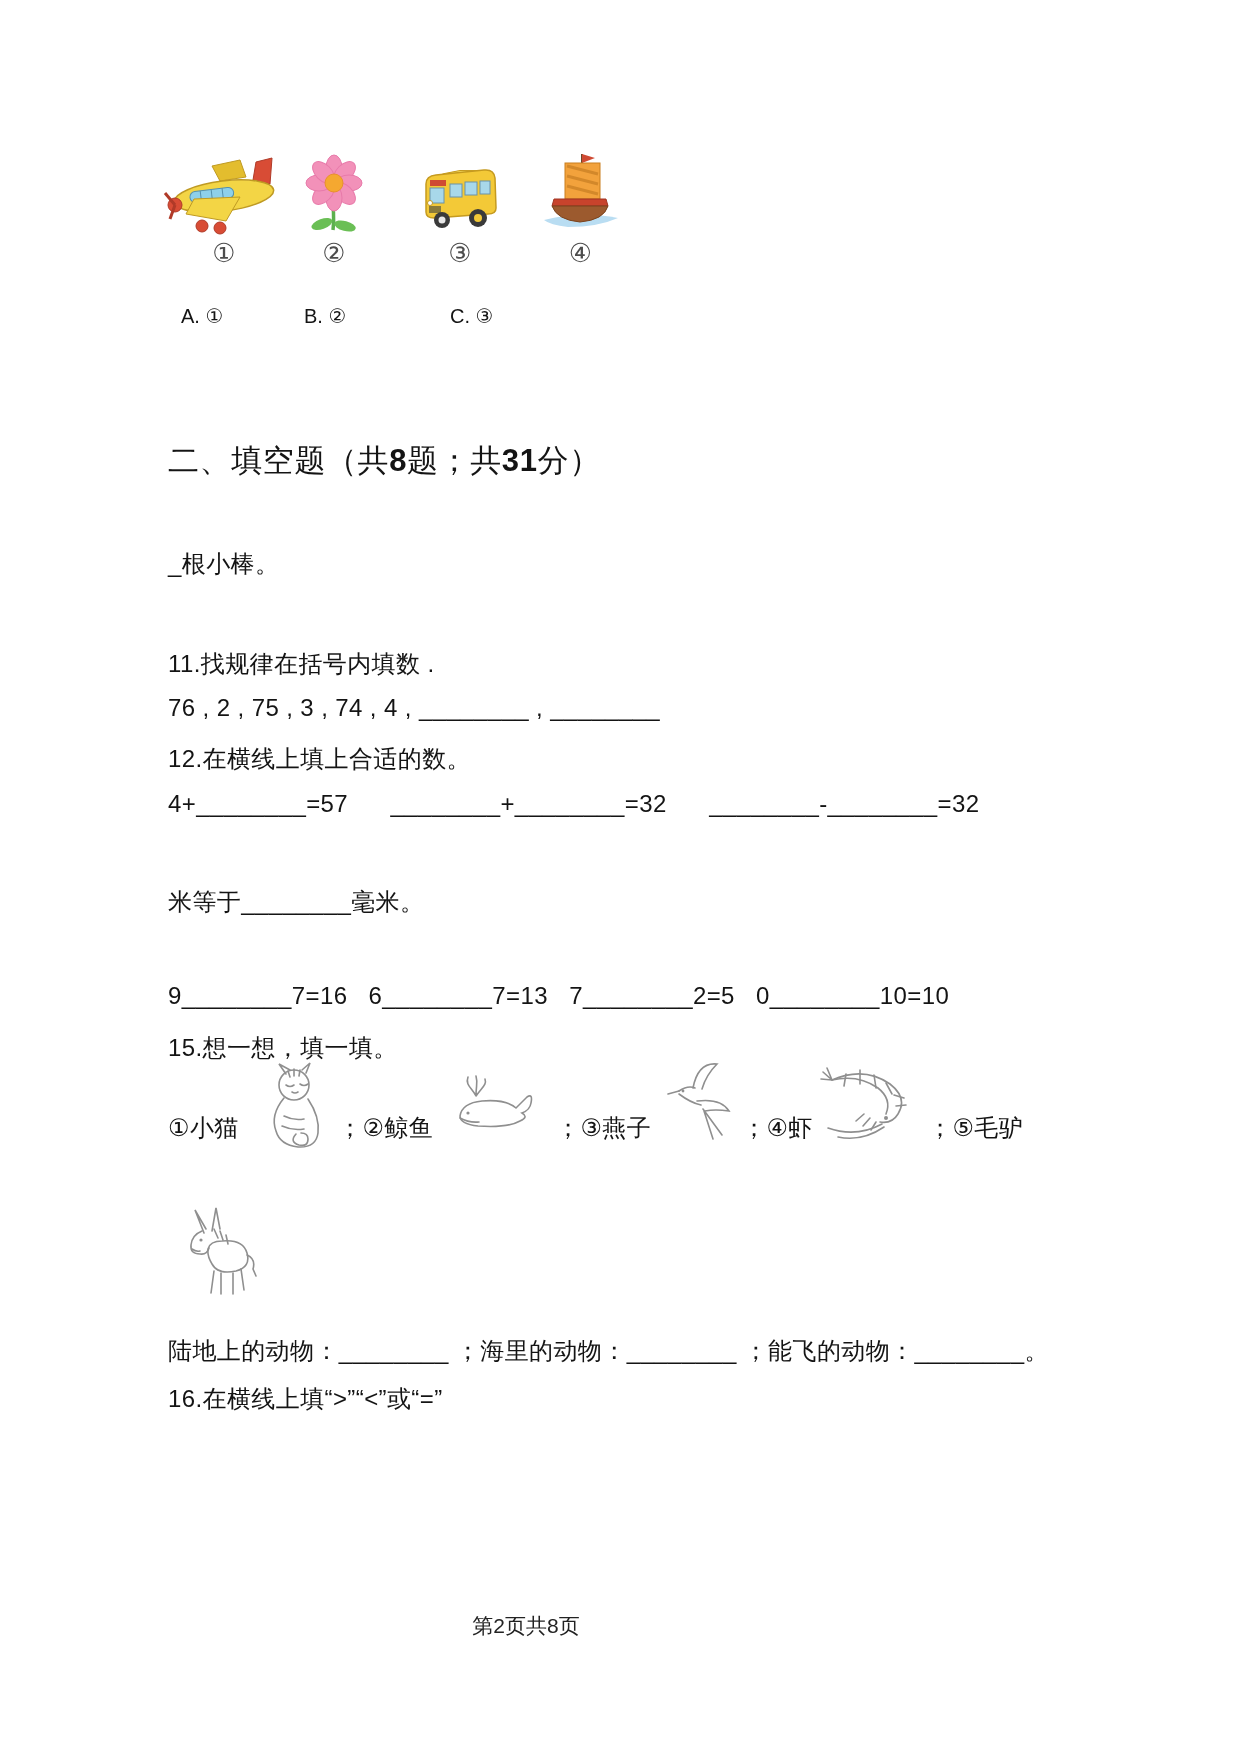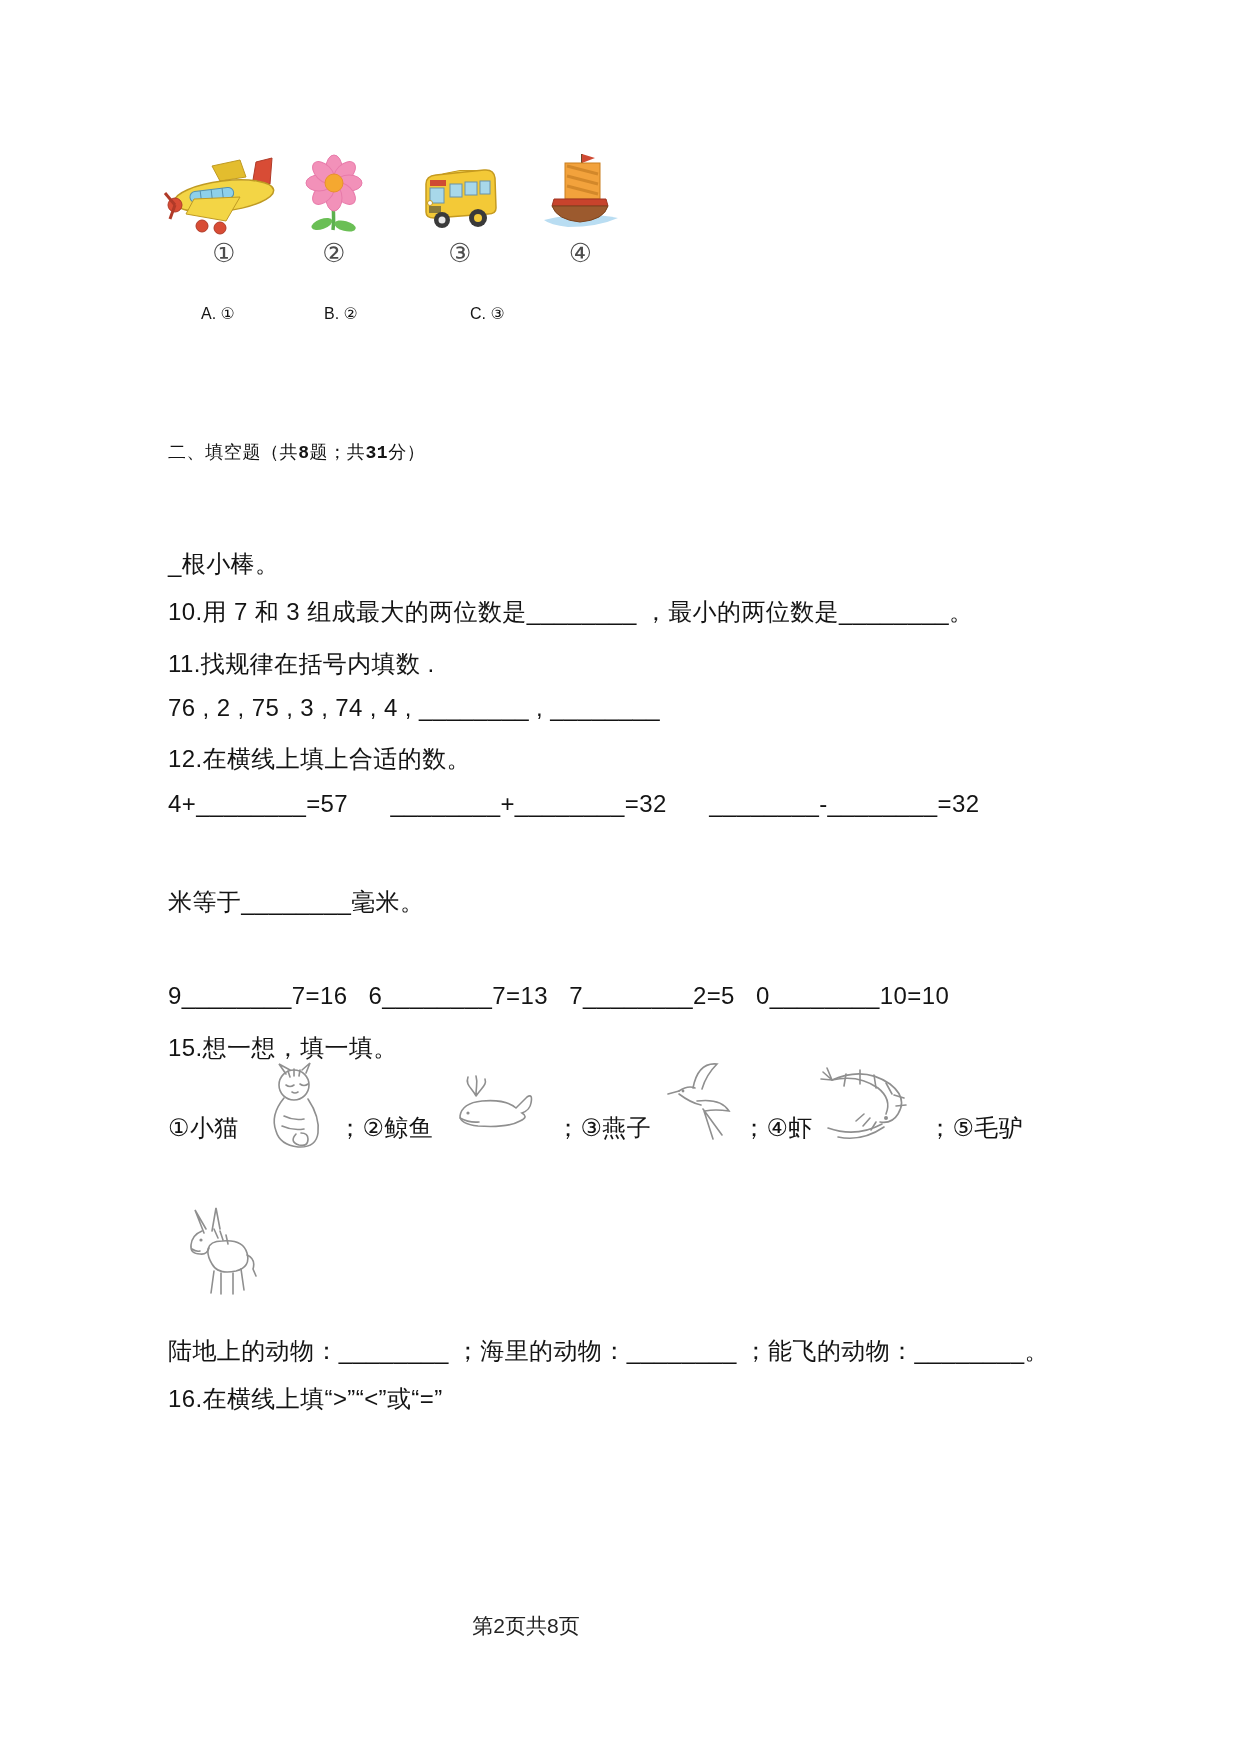--- a/index.html
+++ b/index.html
@@ -1,23 +1,23 @@
 <!DOCTYPE html>
 <html><head>
 <meta charset="utf-8">
 <style>
   html,body{margin:0;padding:0;background:#fff;}
   .page{position:relative;width:1240px;height:1754px;background:#ffffff;overflow:hidden;
         font-family:"Liberation Sans","DejaVu Sans",sans-serif;color:#141414;}
   .abs{position:absolute;}
   .line{font-size:24px;white-space:pre;letter-spacing:.4px;}
-  .header{font-size:18px;white-space:pre;letter-spacing:.6px;font-family:Liberation Mono, monospace;}
+  .header{font-size:31px;white-space:pre;letter-spacing:.6px;}
   .header b{font-weight:bold;}
   .num{font-size:26px;color:#4d4d4d;text-align:center;}
-  .opt{font-size:16px;white-space:pre;margin-left:20px;}
+  .opt{font-size:20px;white-space:pre;}
   .footer{left:0;width:1052px;text-align:center;font-size:21px;color:#222;}
   svg{display:block;}
 </style>
 </head>
 <body>
 
 <div class="page">
 
   <div class="abs" style="left:160px;top:150px;width:128px;height:88px">
     <svg width="128" height="88" viewBox="0 0 128 88">
@@ -97,21 +97,20 @@
   <div class="abs num" style="left:420px;top:238px;width:80px">③</div>
   <div class="abs num" style="left:538px;top:238px;width:85px">④</div>
 
   <div class="abs opt" style="left:181px;top:304px">A. ①</div>
   <div class="abs opt" style="left:304px;top:304px">B. ②</div>
   <div class="abs opt" style="left:450px;top:304px">C. ③</div>
 
   <div class="abs header" style="left:168px;top:440px"><span>二、填空题（共</span><b>8</b><span>题；共</span><b>31</b><span>分）</span></div>
 
   <div class="abs line" style="left:168px;top:548px">_根小棒。</div>
-  <div class="abs line" style="left:168px;top:596px">10.用 7 和 3 组成最大的两位数是________ ，最小的两位数是________。</div>
   <div class="abs line" style="left:168px;top:648px">11.找规律在括号内填数 .</div>
   <div class="abs line" style="left:168px;top:694px">76 , 2 , 75 , 3 , 74 , 4 , ________ , ________</div>
   <div class="abs line" style="left:168px;top:743px">12.在横线上填上合适的数。</div>
   <div class="abs line" style="left:168px;top:790px">4+________=57      ________+________=32      ________-________=32</div>
   <div class="abs line" style="left:168px;top:886px">米等于________毫米。</div>
   <div class="abs line" style="left:168px;top:982px">9________7=16   6________7=13   7________2=5   0________10=10</div>
   <div class="abs line" style="left:168px;top:1032px">15.想一想，填一填。</div>
 
   <div class="abs line" style="left:168px;top:1112px">①小猫</div>
   <div class="abs" style="left:264px;top:1062px;width:66px;height:92px">

